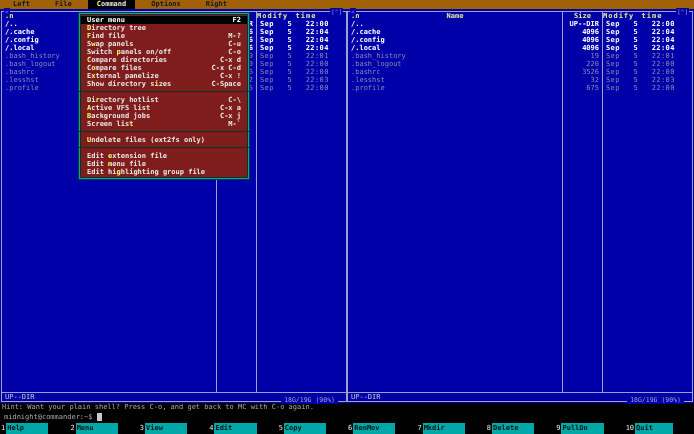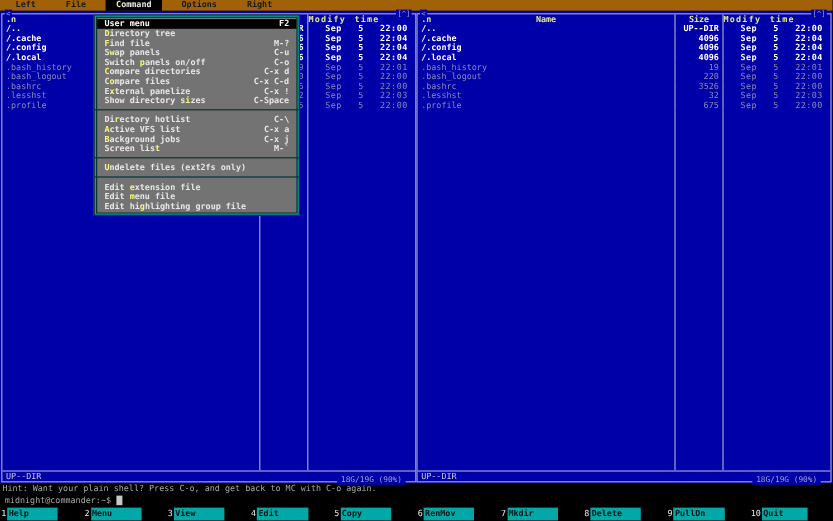--- a/index.html
+++ b/index.html
@@ -49,38 +49,38 @@
   .p-header { height:8px; line-height:8px; color:#E8E890; font-weight:bold; }
   .p-header .c-name { position:relative; text-align:center; }
   .sortind { position:absolute; left:3px; top:0; }
   .p-header .c-size { text-align:center; }
   .p-header .c-mtime { text-align:left; word-spacing:2px; letter-spacing:1px; padding-left:0; }
   .c-size, .c-mtime { border-left:1px solid #A0A0D0; }
   .p-body { flex:1; display:flex; flex-direction:column; overflow:hidden; }
   .p-row { height:8px; line-height:8px; }
   .p-row .c-name { padding-left:3px; white-space:pre; }
   .p-row .c-size { text-align:right; padding-right:3px; }
-  .p-row .c-mtime { padding-left:14px; white-space:pre; word-spacing:9px; letter-spacing:0.4px; }
+  .p-row .c-mtime { padding-left:3px; white-space:pre; word-spacing:9px; letter-spacing:0.4px; }
   .p-row.dir { color:#FFFFFF; font-weight:bold; }
   .p-row.file { color:#8888B8; }
   .p-fill { flex:1; }
   .p-mini {
     height:9px; line-height:8px; border-top:1px solid #A0A0D0;
     color:#C8C8D8; padding-left:3px; white-space:pre;
   }
   .freespace {
     position:absolute; right:8px; bottom:-3px; z-index:2;
     background:#0000A8; color:#A0A0D0; padding:0 3px;
     font-size:6.5px; line-height:7px;
   }
 
   
   .dropdown {
     position:absolute; left:78px; top:12px; width:172px; z-index:10;
-    background:#737373;
+    background:#7f1d1d;
     border:1px solid #053434;
     box-shadow: inset 0 0 0 1px #00A8A8, inset 0 0 0 2px #053434;
     padding:3px;
     color:#E8E8E8; font-weight:bold;
   }
   .mitem {
     height:8px; line-height:8px;
     display:flex; justify-content:space-between;
     padding:0 5px; white-space:pre;
   }

